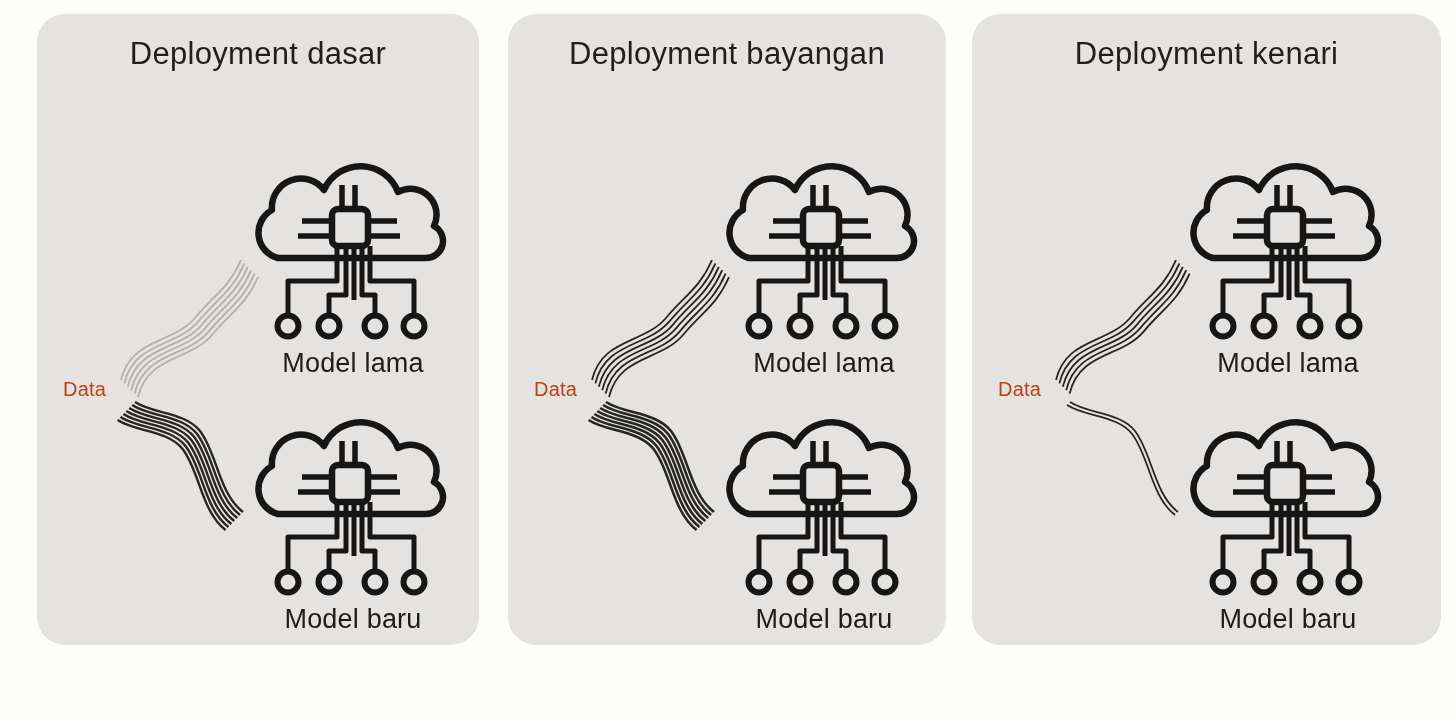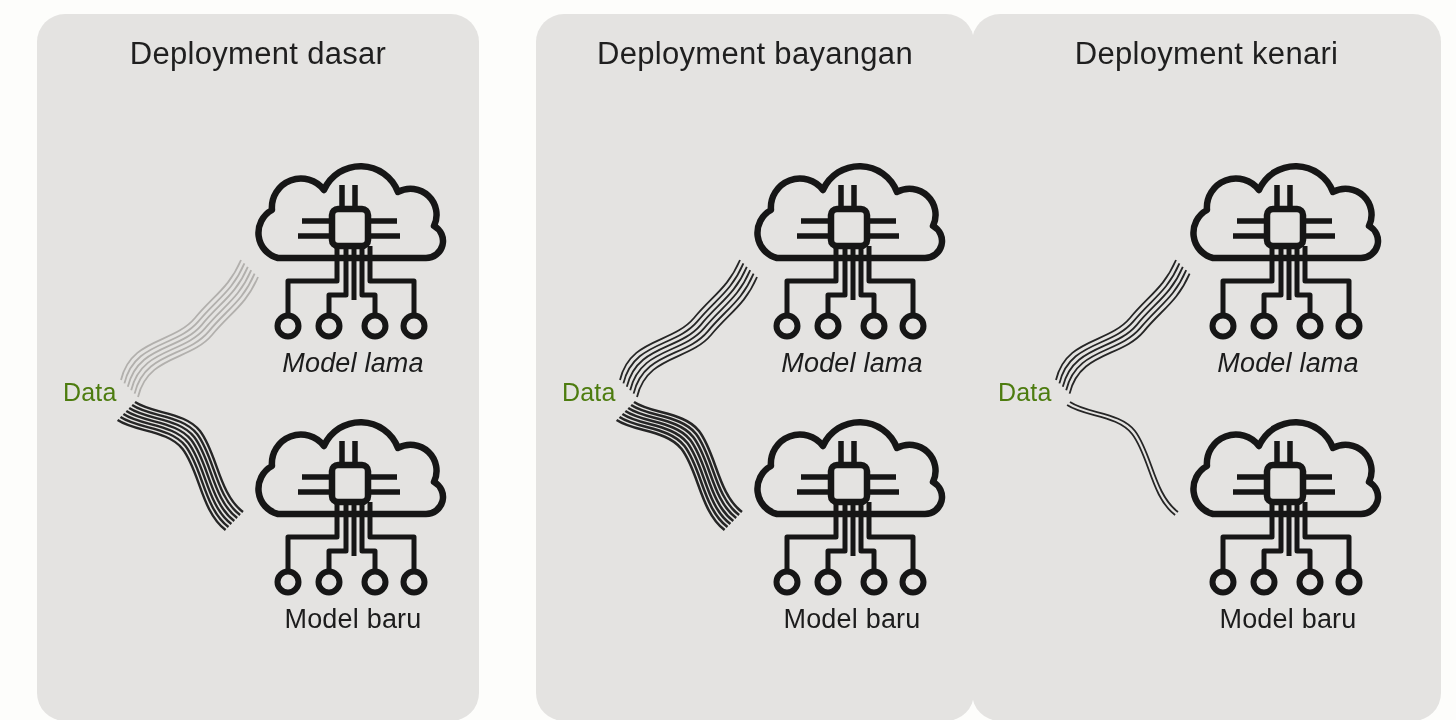--- a/index.html
+++ b/index.html
@@ -2,46 +2,46 @@
 <html><head>
 <meta charset="utf-8">
 <style>
   html,body{margin:0;padding:0;}
   body{
     width:1456px;height:720px;position:relative;overflow:hidden;
     background:#fdfdfb;
     font-family:"Liberation Sans",sans-serif;
   }
   .panel{
-    position:absolute;top:14px;height:707px;
+    position:absolute;top:14px;height:631px;
     background:#e4e3e1;border-radius:28px;
   }
   #panel-basic{left:37px;width:442px;}
   #panel-shadow{left:508px;width:438px;}
   #panel-canary{left:972px;width:449px;padding-left:20px;}
 
   .panel-title{
     position:absolute;top:22px;left:0;right:0;
     text-align:center;
     font-size:31px;font-weight:500;color:#1f1f1f;letter-spacing:.3px;
     white-space:nowrap;
   }
   .model-group{
     position:absolute;left:210px;width:212px;text-align:center;
   }
-  .model-group.top{top:134px;font-style:italic;}
+  .model-group.top{top:134px;}
   .model-group.bottom{top:390px;}
   .model-icon{width:210px;height:196px;display:block;margin:0 auto;}
   .model-label{
     font-size:27px;color:#1c1c1c;margin-top:4px;letter-spacing:.2px;
     white-space:nowrap;
   }
   .data-label{
     position:absolute;left:26px;top:364px;
-    font-size:25px;color:#4d7c0f;letter-spacing:.2px;
+    font-size:20px;color:#c2410c;letter-spacing:.2px;
   }
   svg.flows{position:absolute;left:0;top:0;width:100%;height:100%;}
   .icon-defs{position:absolute;width:0;height:0;}
 </style>
 </head>
 <body style="background: rgb(253, 253, 251);">
 
 <svg class="icon-defs" aria-hidden="true">
   <defs>
     <g id="cloud-ai-chip" fill="none" stroke="#161616" stroke-width="6.5" stroke-linejoin="round">
@@ -83,21 +83,21 @@
     <div class="model-label">Model lama</div>
   </div>
   <div class="model-group bottom">
     <svg class="model-icon" viewBox="0 0 210 196">
         <use href="#cloud-ai-chip"></use>
       </svg>
     <div class="model-label">Model baru</div>
   </div>
 </div>
 
-<div class="panel" id="panel-shadow" style="background: rgb(228, 227, 225); margin-left: 28px;">
+<div class="panel" id="panel-shadow" style="background: rgb(228, 227, 225);">
   <div class="panel-title">Deployment bayangan</div>
   <svg class="flows">
       <path d="M 84 366 C 94 324 136 330 158 304 C 176 282 192 274 204 246" transform="translate(0 0)" stroke="#262626" stroke-width="1.8" fill="none"></path>
       <path d="M 84 366 C 94 324 136 330 158 304 C 176 282 192 274 204 246" transform="translate(3.4 3.4)" stroke="#262626" stroke-width="1.8" fill="none"></path>
       <path d="M 84 366 C 94 324 136 330 158 304 C 176 282 192 274 204 246" transform="translate(6.8 6.8)" stroke="#262626" stroke-width="1.8" fill="none"></path>
       <path d="M 84 366 C 94 324 136 330 158 304 C 176 282 192 274 204 246" transform="translate(10.2 10.2)" stroke="#262626" stroke-width="1.8" fill="none"></path>
       <path d="M 84 366 C 94 324 136 330 158 304 C 176 282 192 274 204 246" transform="translate(13.6 13.6)" stroke="#262626" stroke-width="1.8" fill="none"></path>
       <path d="M 84 366 C 94 324 136 330 158 304 C 176 282 192 274 204 246" transform="translate(17 17)" stroke="#262626" stroke-width="1.8" fill="none"></path>
       <path d="M 98 388 C 116 400 148 398 163 417 C 180 439 182 480 206 498" transform="translate(0 0)" stroke="#262626" stroke-width="2.6" fill="none"></path>
       <path d="M 98 388 C 116 400 148 398 163 417 C 180 439 182 480 206 498" transform="translate(-2.9 3)" stroke="#262626" stroke-width="2.6" fill="none"></path>

